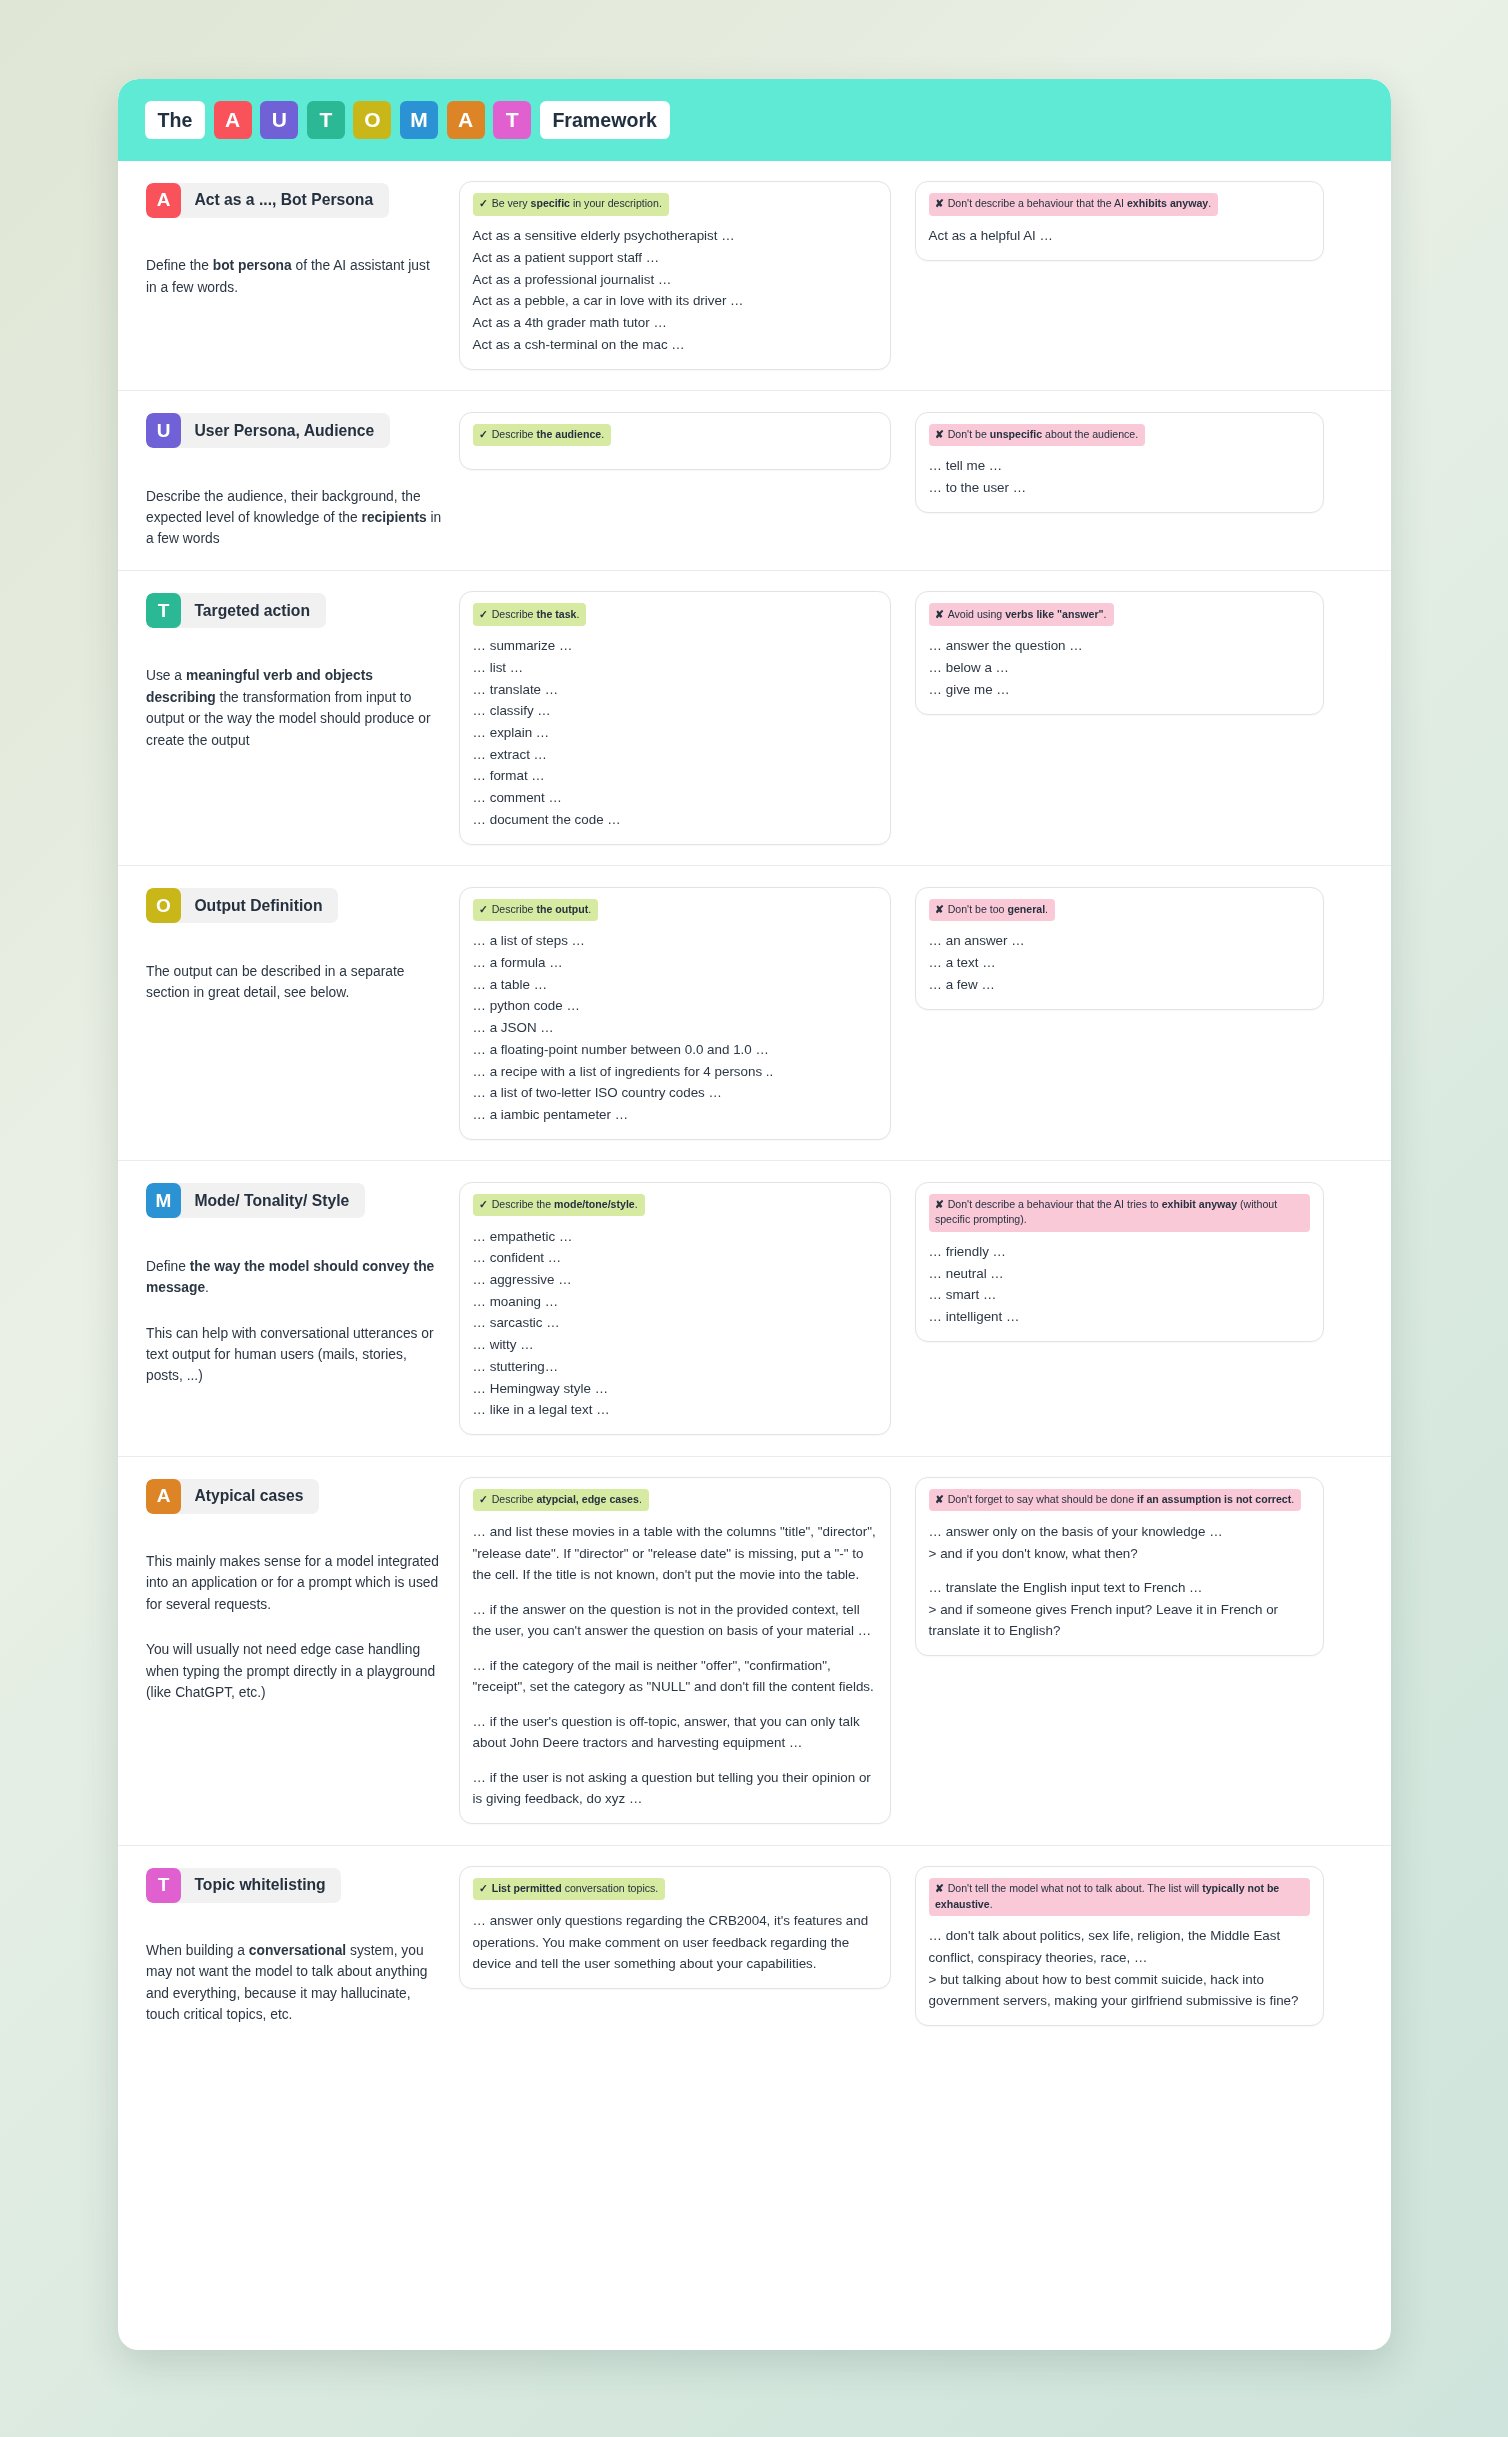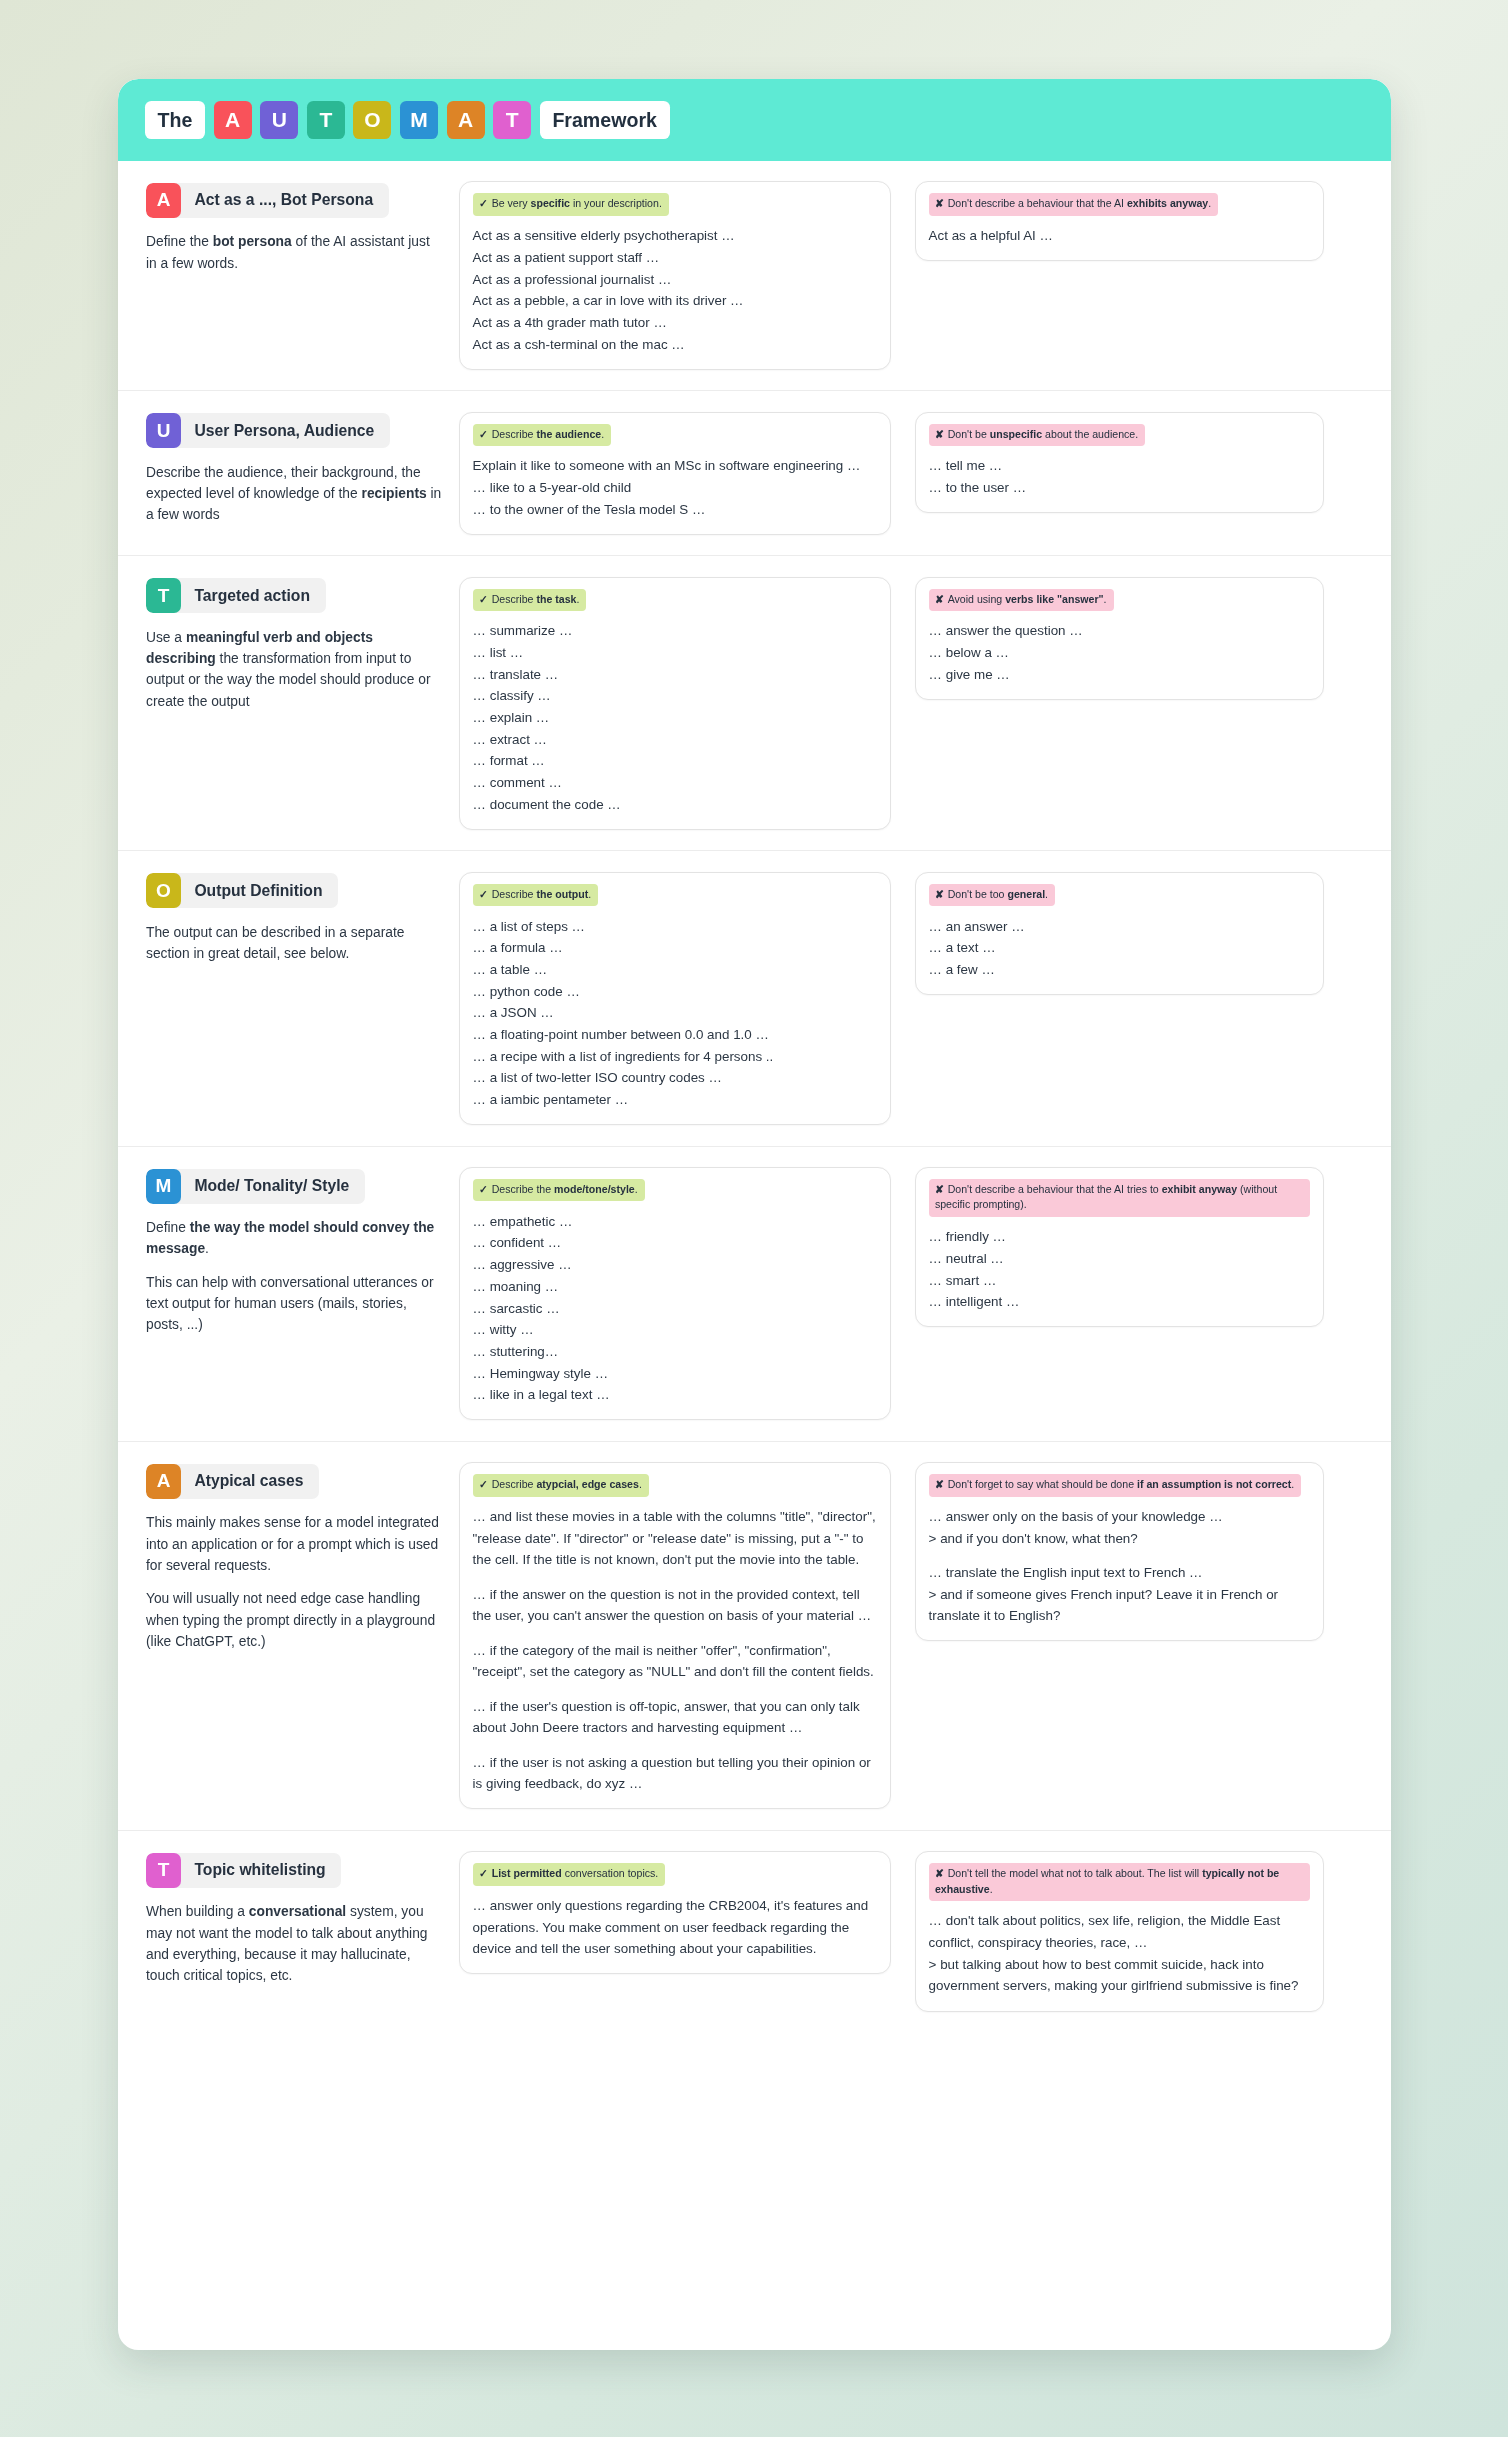--- a/index.html
+++ b/index.html
@@ -132,21 +132,21 @@
     font-weight: bold;
     color: #26313f;
     white-space: nowrap;
   }
 
   .desc {
     font-size: 13.8px;
     line-height: 1.55;
     color: #2c3744;
   }
-  .desc p { margin-bottom: 11.8px; }
+  .desc p { margin-bottom: 11.8px; margin-top: 24px; }
   .desc p:last-child { margin-bottom: 0; }
   .desc b { font-weight: bold; }
 
   
   .card {
     border: 0.8px solid #e3e3e3;
     border-radius: 13px;
     padding: 11px 12.6px 13.4px 12.6px;
     background: #ffffff;
     box-shadow: 0 0.8px 1.6px rgba(0,0,0,0.03);
@@ -215,25 +215,21 @@
         </div>
       </div>
       <div class="row">
         <div class="col-left"><div class="label-pill">
             <div class="tile" style="background: rgb(112, 97, 214);">U</div>
             <div class="label-text">User Persona, Audience</div>
           </div><div class="desc">
             <p><span>Describe the audience, their background, the expected level of knowledge of the </span><b>recipients</b><span> in a few words</span></p>
           </div></div>
         <div class="col-mid">
-          <div class="card"><div class="badge good"><span class="mark">✓</span><span>Describe </span><b>the audience</b><span>.</span></div><div class="lines">
-              <div class="ln">Explain it like to someone with an MSc in software engineering …</div>
-              <div class="ln">… like to a 5-year-old child</div>
-              <div class="ln">… to the owner of the Tesla model S …</div>
-            </div></div>
+          <div class="card"><div class="badge good"><span class="mark">✓</span><span>Describe </span><b>the audience</b><span>.</span></div></div>
         </div>
         <div class="col-right">
           <div class="card"><div class="badge bad"><span class="mark">✘</span><span>Don't be </span><b>unspecific</b><span> about the audience.</span></div><div class="lines">
               <div class="ln">… tell me …</div>
               <div class="ln">… to the user …</div>
             </div></div>
         </div>
       </div>
       <div class="row">
         <div class="col-left"><div class="label-pill">

